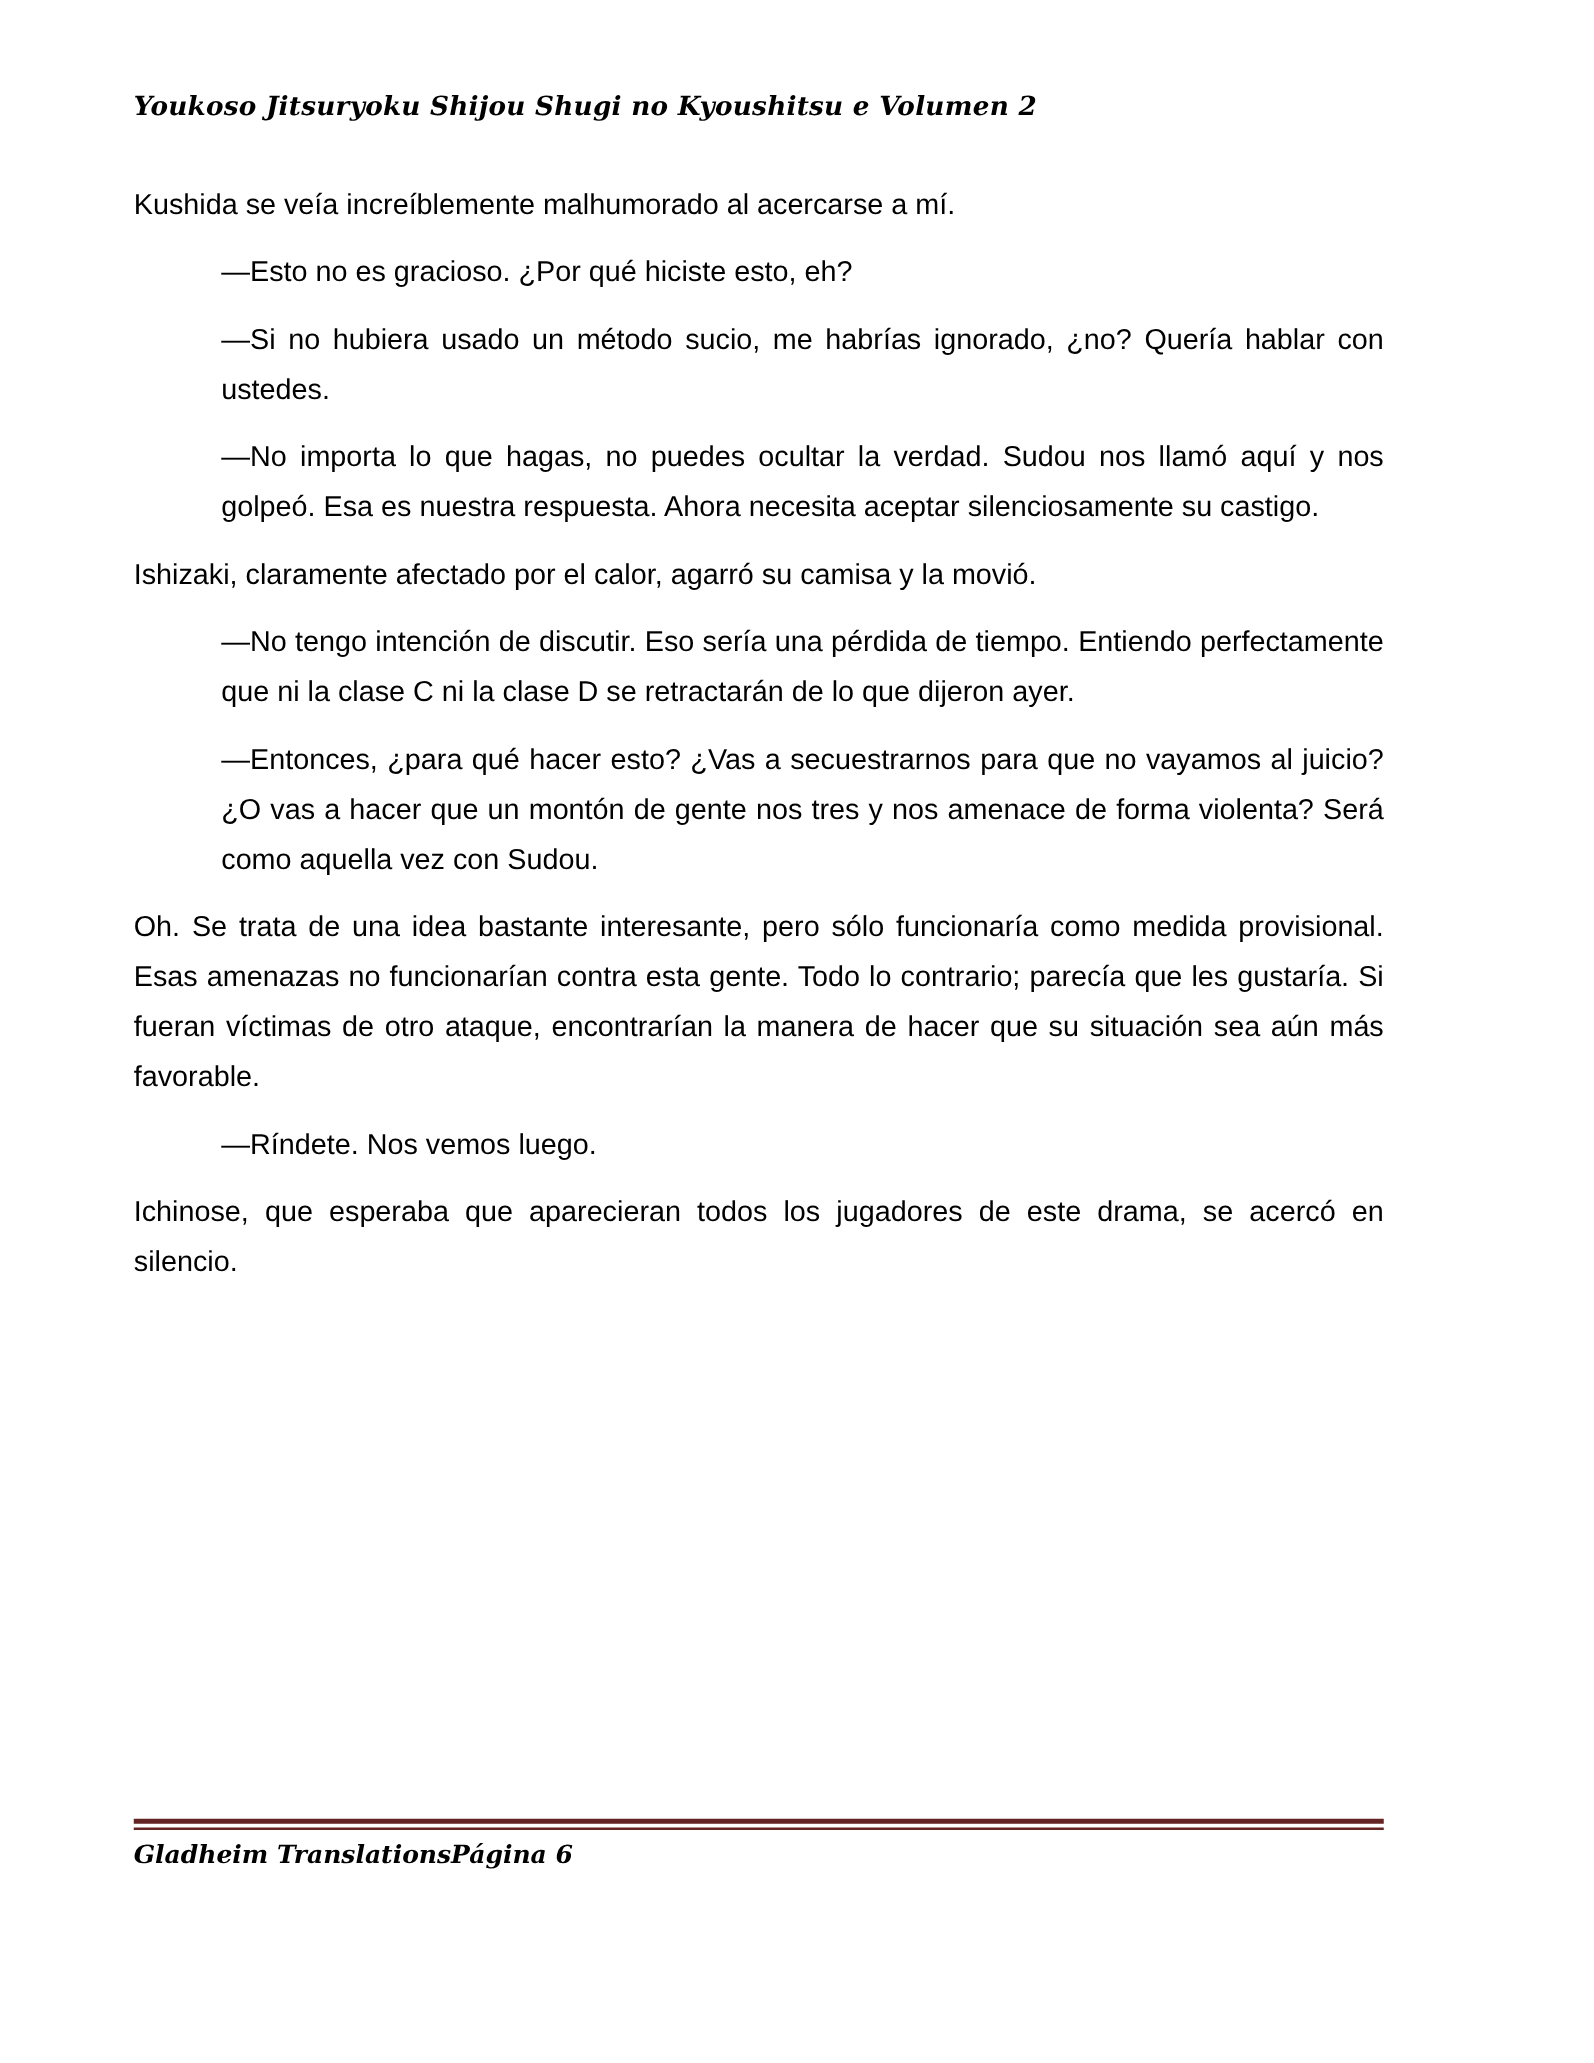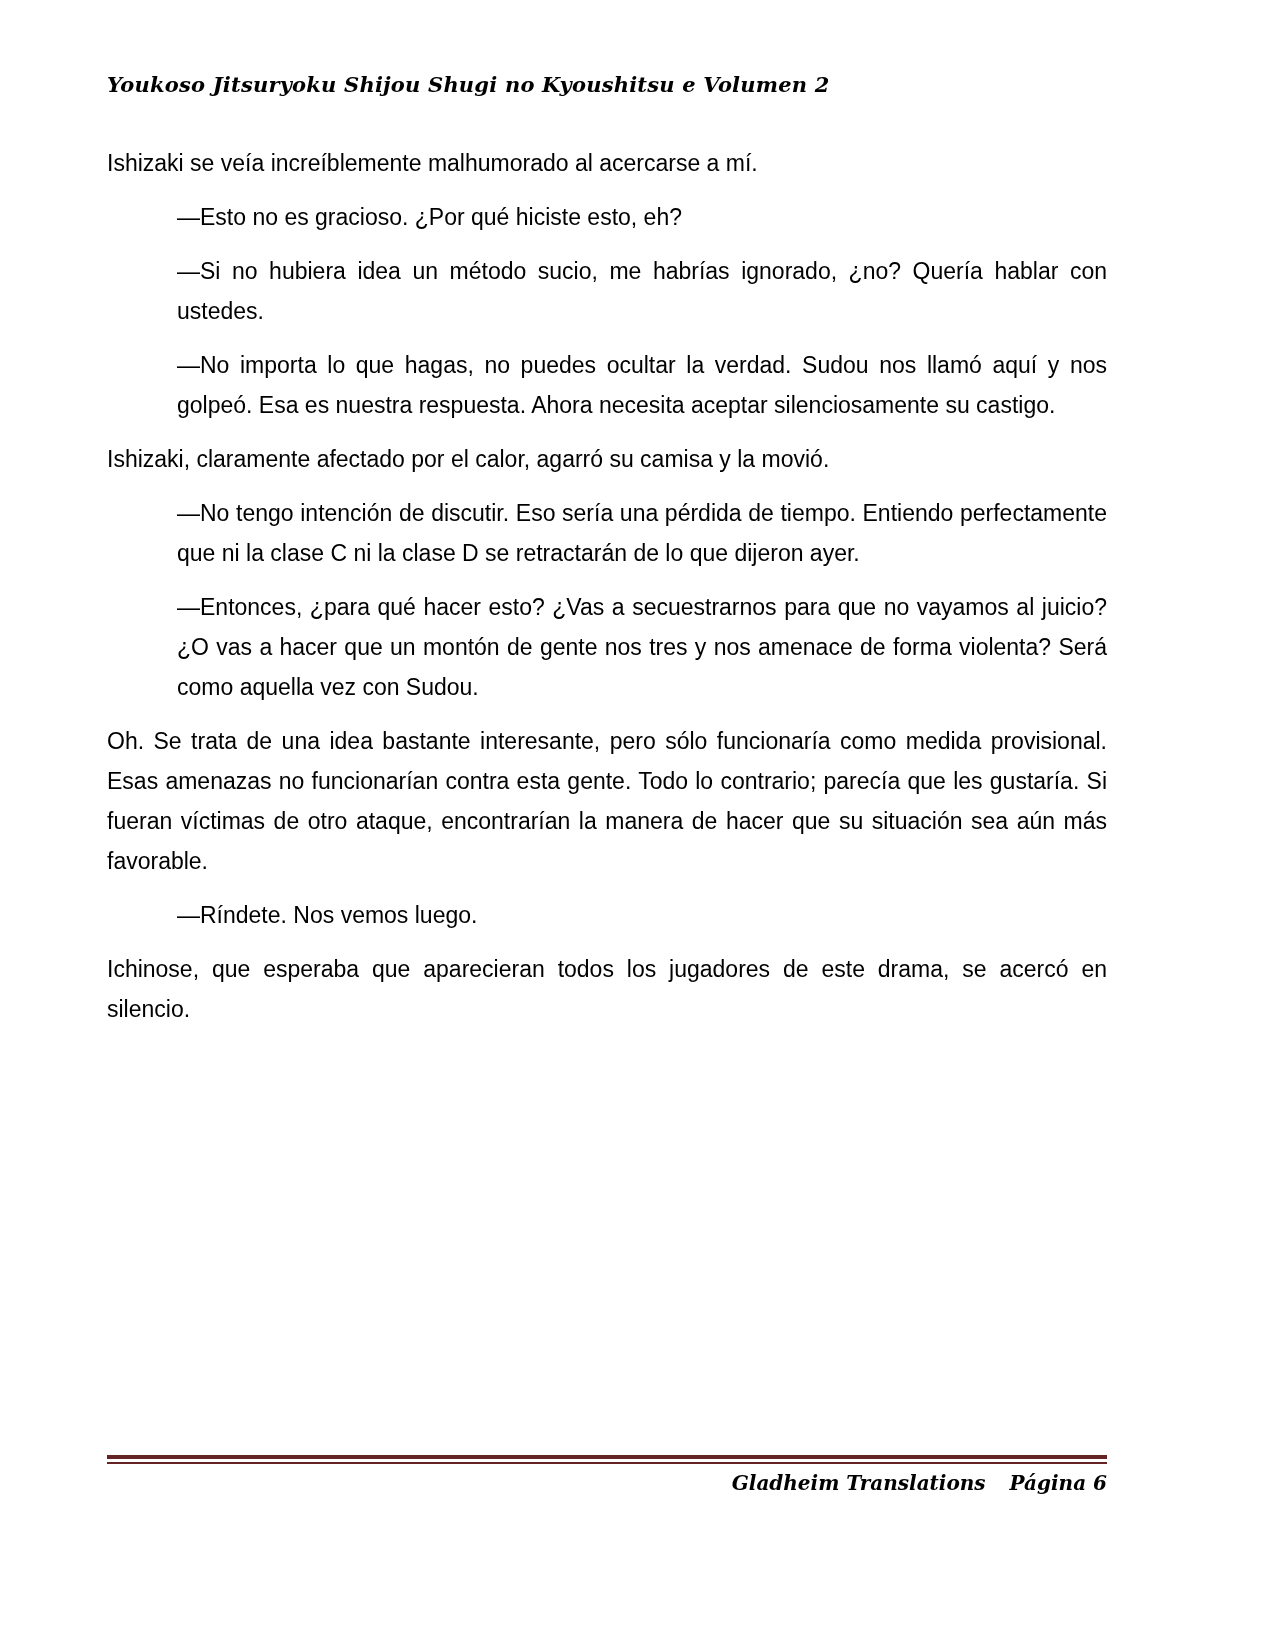--- a/index.html
+++ b/index.html
@@ -48,42 +48,41 @@
     right: 168px;
   }
   .footer-rule {
     height: 9px;
     border-top: 4px solid var(--rule-color, #632423);
     border-bottom: 2px solid var(--rule-color, #632423);
   }
   .footer-row {
     margin-top: 7px;
     display: flex;
-    justify-content: flex-end;
+    justify-content: flex-start;
     align-items: baseline;
     font-family: "DejaVu Serif", serif;
     font-weight: bold;
     font-style: italic;
     font-size: 20px;
-    gap: 24px;
   }
 </style>
 </head>
 <body>
 
 <div class="page" style="--rule-color: #632423; background: rgb(255, 255, 255); color: rgb(0, 0, 0);">
 
   <div class="header">
     <span>Youkoso Jitsuryoku Shijou Shugi no Kyoushitsu e Volumen 2</span>
   </div>
 
   <div class="content" id="content">
-      <p class="para narration">Ishizaki se veía increíblemente malhumorado al acercarse a mí.</p>
+      <p class="para narration">Kushida se veía increíblemente malhumorado al acercarse a mí.</p>
       <p class="para dialogue">—Esto no es gracioso. ¿Por qué hiciste esto, eh?</p>
-      <p class="para dialogue">—Si no hubiera idea un método sucio, me habrías ignorado, ¿no? Quería hablar con ustedes.</p>
+      <p class="para dialogue">—Si no hubiera usado un método sucio, me habrías ignorado, ¿no? Quería hablar con ustedes.</p>
       <p class="para dialogue">—No importa lo que hagas, no puedes ocultar la verdad. Sudou nos llamó aquí y nos golpeó. Esa es nuestra respuesta. Ahora necesita aceptar silenciosamente su castigo.</p>
       <p class="para narration">Ishizaki, claramente afectado por el calor, agarró su camisa y la movió.</p>
       <p class="para dialogue">—No tengo intención de discutir. Eso sería una pérdida de tiempo. Entiendo perfectamente que ni la clase C ni la clase D se retractarán de lo que dijeron ayer.</p>
       <p class="para dialogue">—Entonces, ¿para qué hacer esto? ¿Vas a secuestrarnos para que no vayamos al juicio? ¿O vas a hacer que un montón de gente nos tres y nos amenace de forma violenta? Será como aquella vez con Sudou.</p>
       <p class="para narration">Oh. Se trata de una idea bastante interesante, pero sólo funcionaría como medida provisional. Esas amenazas no funcionarían contra esta gente. Todo lo contrario; parecía que les gustaría. Si fueran víctimas de otro ataque, encontrarían la manera de hacer que su situación sea aún más favorable.</p>
       <p class="para dialogue">—Ríndete. Nos vemos luego.</p>
       <p class="para narration">Ichinose, que esperaba que aparecieran todos los jugadores de este drama, se acercó en silencio.</p>
     </div>
 
   <div class="footer">

